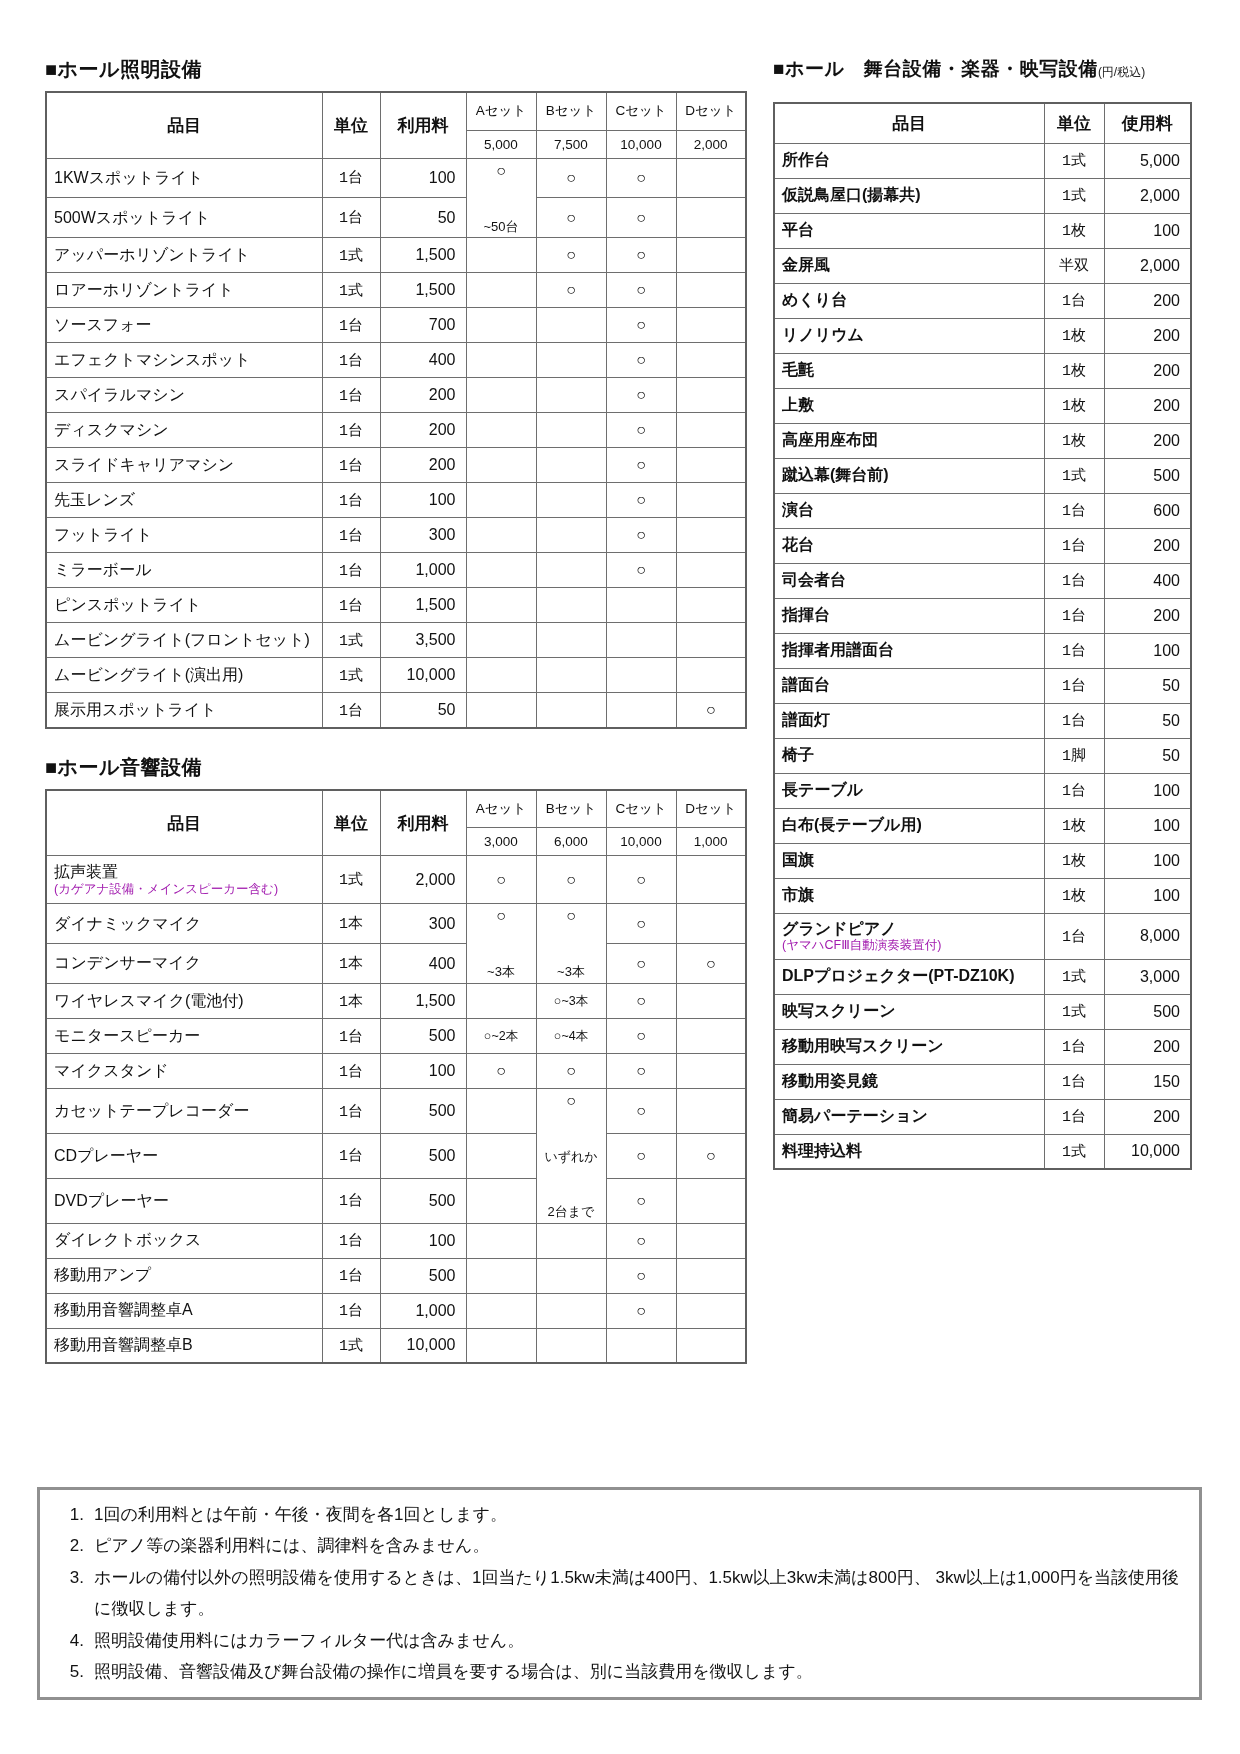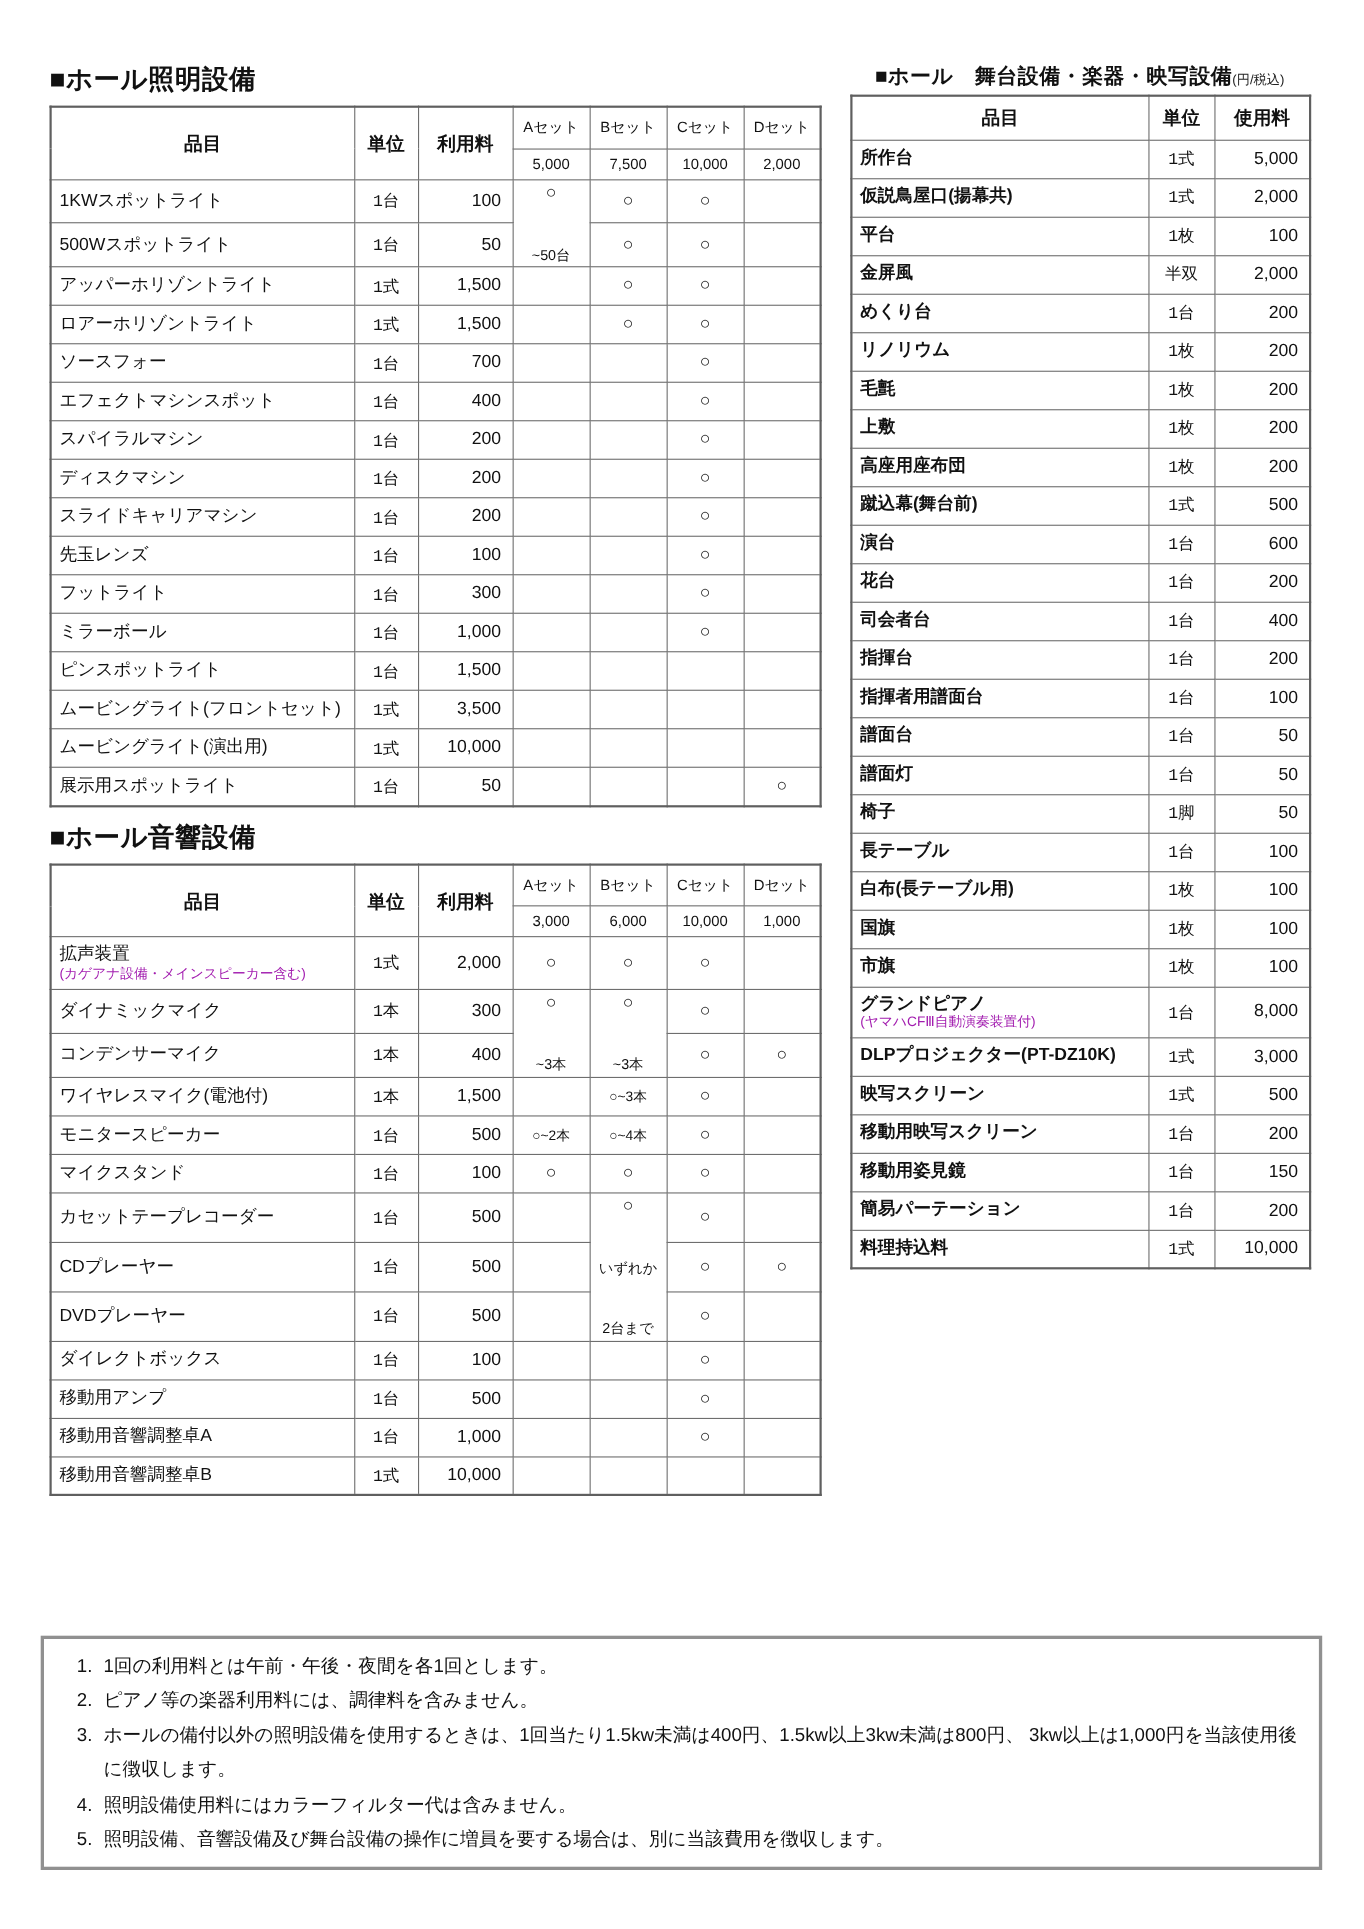--- a/index.html
+++ b/index.html
@@ -2,26 +2,26 @@
 <html><head>
 <meta charset="utf-8">
 <style>
   html,body{margin:0;padding:0;}
   body{
     width:1240px;height:1754px;background:#ffffff;color:#111;
     font-family:"Liberation Sans","DejaVu Sans",sans-serif;
   }
   #page{position:relative;width:1240px;height:1754px;background:#ffffff;overflow:hidden;}
 
-  .section-title{font-size:24px;font-weight:bold;margin-bottom:8px;letter-spacing:.5px;}
+  .section-title{font-size:20px;font-weight:bold;margin-bottom:8px;letter-spacing:.5px;}
   #left-col{position:absolute;left:45px;top:56px;width:700px;}
   #right-col{position:absolute;left:773px;top:56px;width:417px;}
-  .sound-title{margin-top:11px;font-family:Liberation Serif, serif;}
-
-  .right-title-row{display:flex;justify-content:center;align-items:flex-end;margin-bottom:4px;}
+  .sound-title{margin-top:25px;font-family:Liberation Serif, serif;}
+
+  .right-title-row{display:flex;justify-content:flex-start;align-items:flex-end;margin-bottom:20px;}
   .right-title-row .section-title{margin-bottom:0;font-size:19px;}
   .tax-note{font-size:12px;color:#222;padding-bottom:1px;}
 
   table.price-table{border-collapse:collapse;table-layout:fixed;border:2px solid #5f5f5f;background:#fff;}
   .price-table th,.price-table td{border:1px solid #6e6e6e;padding:0;overflow:hidden;}
   .price-table th{font-size:17px;font-weight:bold;text-align:center;}
   th.set-label{font-size:13.5px;font-weight:normal;}
   th.set-price{font-size:13.5px;font-weight:normal;}
   tbody tr{height:35px;}
 

